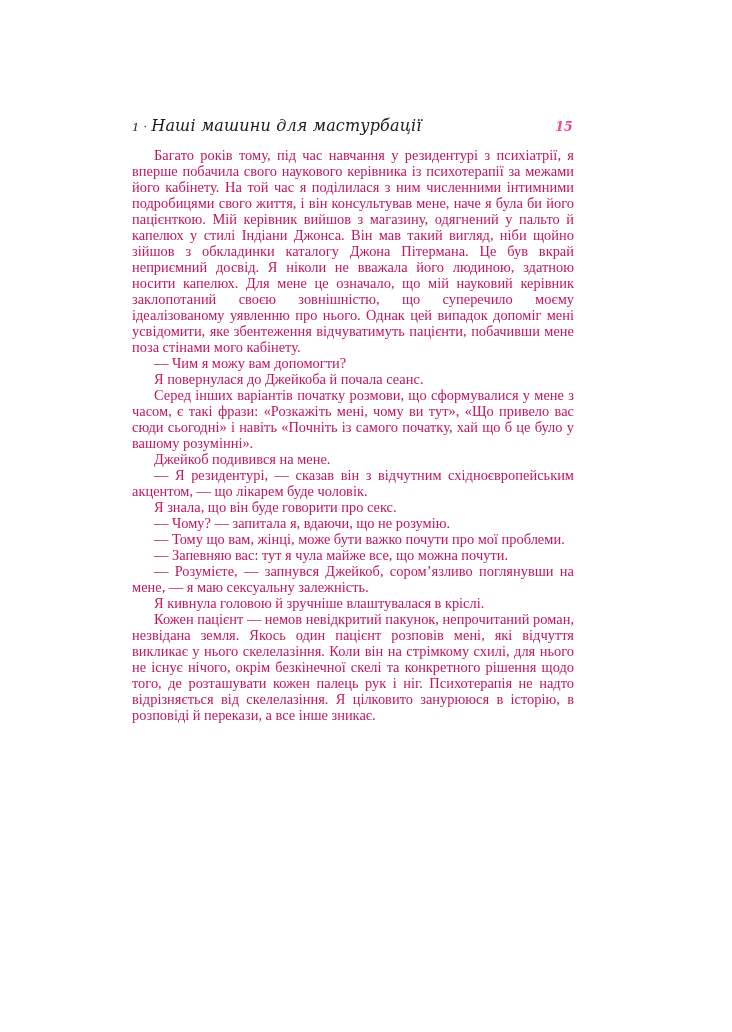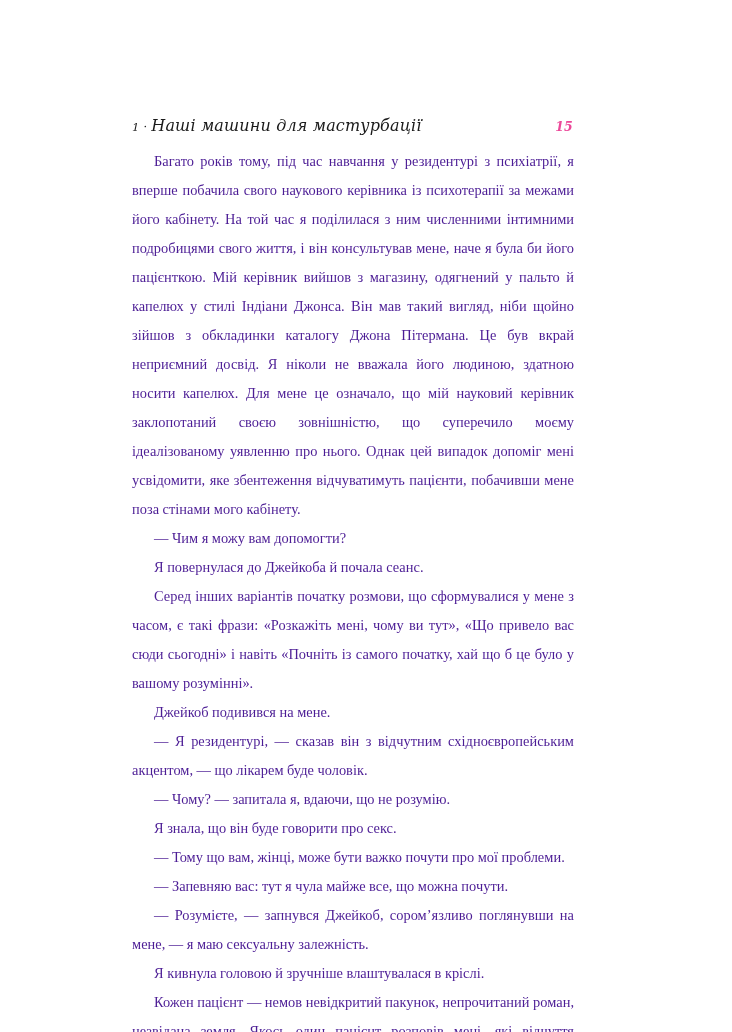--- a/index.html
+++ b/index.html
@@ -73,28 +73,28 @@
   .textblock {
     position: absolute;
     left: 132px;
     top: 147px;
     width: 442px;
   }
 
   .para {
     margin: 0;
     font-size: 14.4px;
-    line-height: 29px;
+    line-height: 16px;
     text-align: justify;
     text-justify: inter-word;
     text-indent: 22px;
     hyphens: manual;
     word-spacing: -0.1px;
     letter-spacing: 0.02px;
-    color: #4c1d95;
+    color: #be185d;
   }
   .para.lastline-left {
     text-align-last: left;
   }
   
   .para.short {
     text-align: left;
   }
 </style>
 </head>
@@ -111,22 +111,22 @@
     <div class="rh-folio">15</div>
   </div>
 
   <div class="textblock">
     <p class="para lastline-left">Багато років тому, під час навчання у резидентурі з психіатрії, я вперше побачила свого наукового керівника із психотерапії за межами його кабінету. На той час я поділилася з ним численними інтимними подробицями свого життя, і він консультував мене, наче я була би його пацієнткою. Мій керівник вийшов з магазину, одягнений у пальто й капелюх у стилі Індіани Джонса. Він мав такий вигляд, ніби щойно зійшов з обкладинки каталогу Джона Пітермана. Це був вкрай неприємний досвід. Я ніколи не вважала його людиною, здатною носити капелюх. Для мене це означало, що мій науковий керівник заклопотаний своєю зовнішністю, що суперечило моєму ідеалізованому уявленню про нього. Однак цей випадок допоміг мені усвідомити, яке збентеження відчуватимуть пацієнти, побачивши мене поза стінами мого кабінету.</p>
     <p class="para short">— Чим я можу вам допомогти?</p>
     <p class="para short">Я повернулася до Джейкоба й почала сеанс.</p>
     <p class="para lastline-left">Серед інших варіантів початку розмови, що сформувалися у мене з часом, є такі фрази: «Розкажіть мені, чому ви тут», «Що привело вас сюди сьогодні» і навіть «Почніть із самого початку, хай що б це було у вашому розумінні».</p>
     <p class="para short">Джейкоб подивився на мене.</p>
     <p class="para lastline-left">— Я резидентурі, — сказав він з відчутним східноєвропейським акцентом, — що лікарем буде чоловік.</p>
+    <p class="para short">Я знала, що він буде говорити про секс.</p>
     <p class="para short">— Чому? — запитала я, вдаючи, що не розумію.</p>
-    <p class="para short">Я знала, що він буде говорити про секс.</p>
     <p class="para lastline-left">— Тому що вам, жінці, може бути важко почути про мої проблеми.</p>
     <p class="para short">— Запевняю вас: тут я чула майже все, що можна почути.</p>
     <p class="para lastline-left">— Розумієте, — запнувся Джейкоб, сором’язливо поглянувши на мене, — я маю сексуальну залежність.</p>
     <p class="para short">Я кивнула головою й зручніше влаштувалася в кріслі.</p>
     <p class="para lastline-left">Кожен пацієнт — немов невідкритий пакунок, непрочитаний роман, незвідана земля. Якось один пацієнт розповів мені, які відчуття викликає у нього скелелазіння. Коли він на стрімкому схилі, для нього не існує нічого, окрім безкінечної скелі та конкретного рішення щодо того, де розташувати кожен палець рук і ніг. Психотерапія не надто відрізняється від скелелазіння. Я цілковито занурююся в історію, в розповіді й перекази, а все інше зникає.</p>
   </div>
 
 </div>
 
 </body></html>

